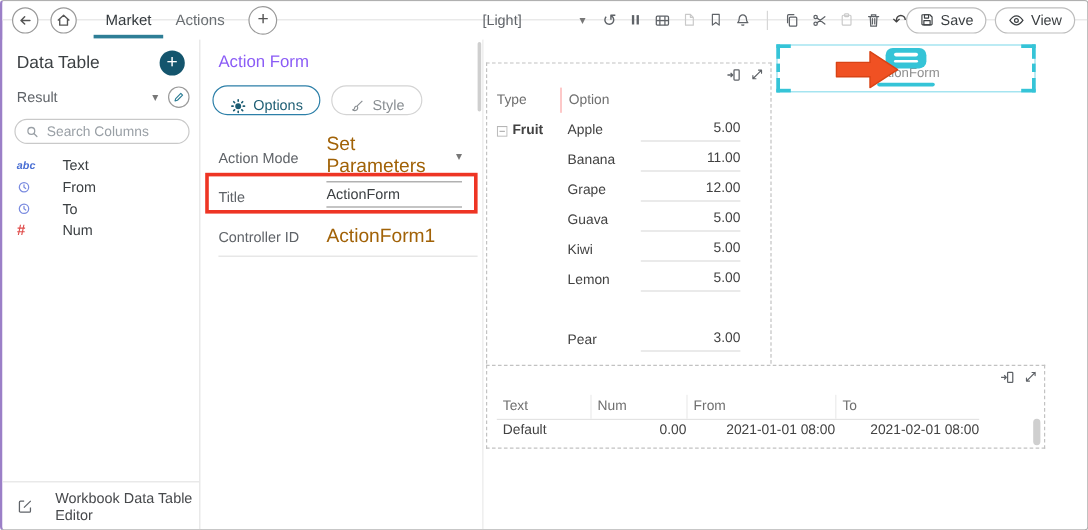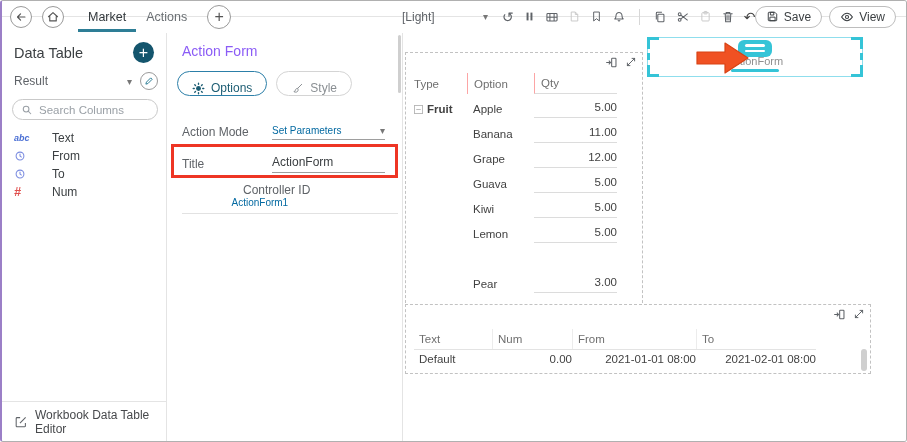--- a/index.html
+++ b/index.html
@@ -49,36 +49,36 @@
   .search-box input { border: none; outline: none; width: 110px; font-size: 11.5px; color: #3c4043;
     font-family: "Liberation Sans", sans-serif; background: transparent; }
   .search-box input::placeholder { color: #9aa0a6; }
   .col-list { margin-top: 9px; }
   .col-item { display: flex; align-items: center; gap: 22px; padding: 2px 0 2px 12px; height: 18px; cursor: pointer; }
   .col-item .label { font-size: 12px; color: #3c4043; }
   .ic-abc { color: #4a6fd4; font-weight: bold; font-size: 9px; font-style: italic; width: 16px; }
   .ic-hash { color: #e0504e; font-weight: bold; font-size: 12.5px; width: 16px; font-style: italic; }
   .ic-clock { color: #7b8ce0; width: 16px; }
   .sb-footer { position: absolute; bottom: 0; left: 0; right: 0; height: 40px; border-top: 1px solid #e4e4e4;
-    display: flex; align-items: center; gap: 7px; padding-left: 12px; cursor: pointer; }
+    display: flex; align-items: center; gap: 18px; padding-left: 12px; cursor: pointer; }
   .sb-footer .label { font-size: 12px; color: #47494c; }
 
   
   .props { position: absolute; top: 32px; left: 166px; width: 235px; bottom: 0; border-right: 1px solid #e4e4e4; background: #fff; }
   .panel-title { font-size: 14px; color: #8b5cf6; margin: 10px 0 0 14px; }
   .prop-tabs { display: flex; gap: 9px; margin: 12px 0 0 9px; }
   .prop-tab { height: 25px; border-radius: 14px; display: flex; align-items: flex-end; gap: 6px; padding: 0 14px;
     font-size: 12px; cursor: pointer; background: #fff; }
   .prop-tab.active { border: 1.5px solid #2c7fa8; color: #1d5d73; }
   .prop-tab.inactive { border: 1px solid #d4d4d4; color: #8a8f93; }
   .form-row { position: absolute; left: 14px; right: 8px; height: 30px; display: flex; align-items: center; }
   .form-row .flabel { width: 90px; color: #5f6368; font-size: 12px; }
   .fcontrol { width: 113px; position: relative; display: flex; align-items: center; }
   .fcontrol.underlined { border-bottom: 1px solid #9e9e9e; padding-bottom: 3px; }
-  .fcontrol .val { flex: 1; font-size: 10px; color: #0369a1; }
+  .fcontrol .val { flex: 1; font-size: 16px; color: #a16207; }
   .fcontrol input { border: none; outline: none; width: 100%; font-size: 12px; color: #3c4043;
     font-family: "Liberation Sans", sans-serif; background: transparent; }
   .props-divider { position: absolute; left: 14px; right: 4px; top: 180px; height: 1px; background: #e2e2e2; }
   .highlight-box { position: absolute; left: 3px; top: 111px; width: 227px; height: 34px;
     border: 3px solid #ee3524; pointer-events: none; z-index: 5; }
   .props-scrollbar { position: absolute; right: 1px; top: 2px; width: 3px; height: 58px; background: #cfcfcf; border-radius: 2px; }
 
   
   .canvas { position: absolute; top: 32px; left: 401px; right: 0; bottom: 0; background: #fff; }
   .widget { position: absolute; border: 1px dashed #c2c2c2; background: #fff; }
@@ -348,21 +348,21 @@
       </div>
     </div>
 
     <div class="form-row" style="top:116px;">
       <span class="flabel">Title</span>
       <div class="fcontrol underlined">
         <input type="text" value="ActionForm" style="">
       </div>
     </div>
 
-    <div class="form-row" style="top:150px;flex-direction:column;">
+    <div class="form-row" style="top:150px;">
       <span class="flabel">Controller ID</span>
       <div class="fcontrol">
         <span class="val">ActionForm1</span>
       </div>
     </div>
 
     <div class="props-divider"></div>
     <div class="highlight-box"></div>
     <div class="props-scrollbar"></div>
   </div>
@@ -379,21 +379,20 @@
         </span>
         <span class="ico">
           <svg width="12" height="12" viewBox="0 0 16 16" fill="none" stroke="currentColor" stroke-width="1.3" stroke-linecap="round">
               <path d="M3.2 12.8 12.8 3.2 M3.2 12.8v-3.4 M3.2 12.8h3.4 M12.8 3.2v3.4 M12.8 3.2H9.4"></path>
             </svg>
         </span>
       </div>
       <div class="t-row t-head" style="top:20px;height:21px;">
         <div class="t-cell-type">Type</div>
         <div class="t-cell-option">Option</div>
-        <div class="t-cell-qty">Qty</div>
       </div>
 
       <div class="t-row t-data" style="top:44px;height:24px;">
         <div class="t-cell-type group-cell">
           <span class="collapse-ic">
             <svg width="9" height="9" viewBox="0 0 10 10" fill="none" stroke="currentColor" stroke-width="1">
                 <rect x="0.5" y="0.5" width="9" height="9"></rect>
                 <path d="M2.5 5h5"></path>
               </svg>
           </span>

